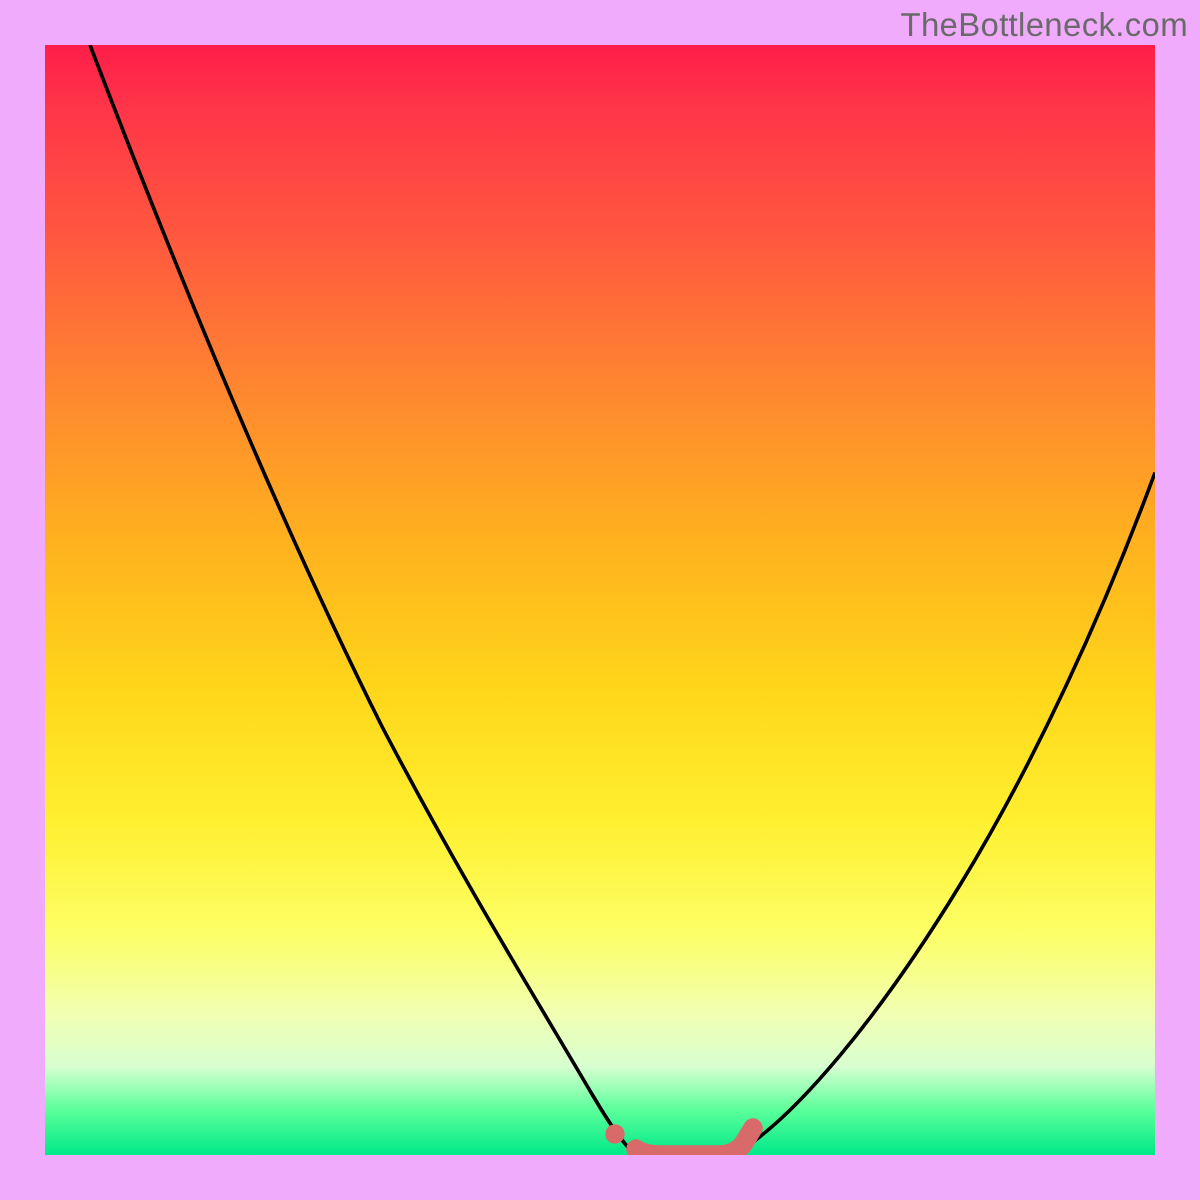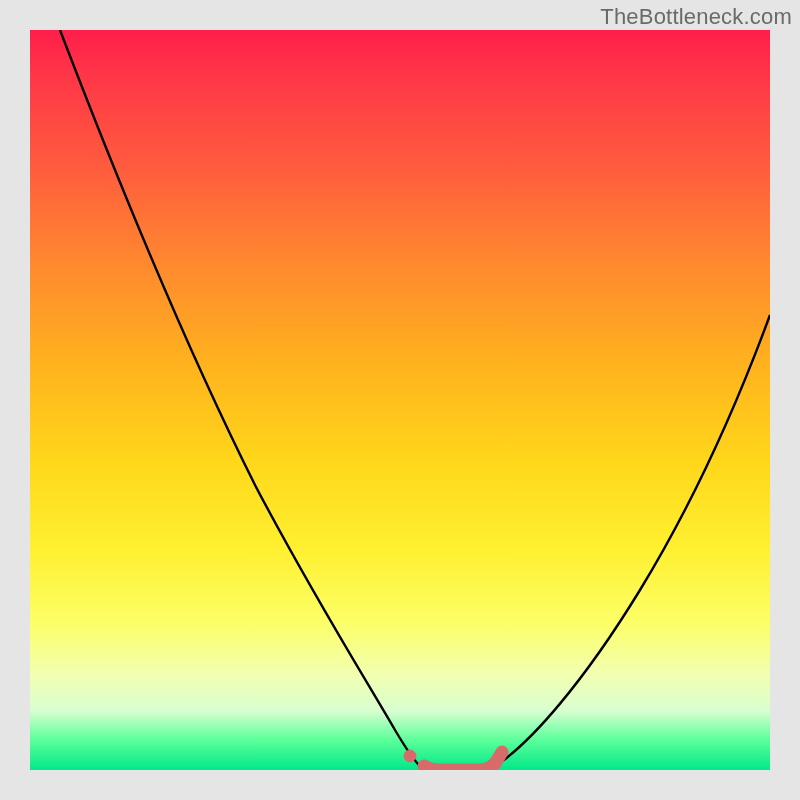--- a/index.html
+++ b/index.html
@@ -10,21 +10,21 @@
     background: #000;
     overflow: hidden;
     font-family: Arial, Helvetica, sans-serif;
   }
   .frame {
     position: absolute;
     left: 0;
     top: 0;
     width: 800px;
     height: 800px;
-    background: #e5e5e5;
+    background: #f0abfc;
   }
   .plot {
     position: absolute;
     left: 30px;
     top: 30px;
     width: 740px;
     height: 740px;
     
     background: linear-gradient(to bottom,
       #ff1e4a 0%,

